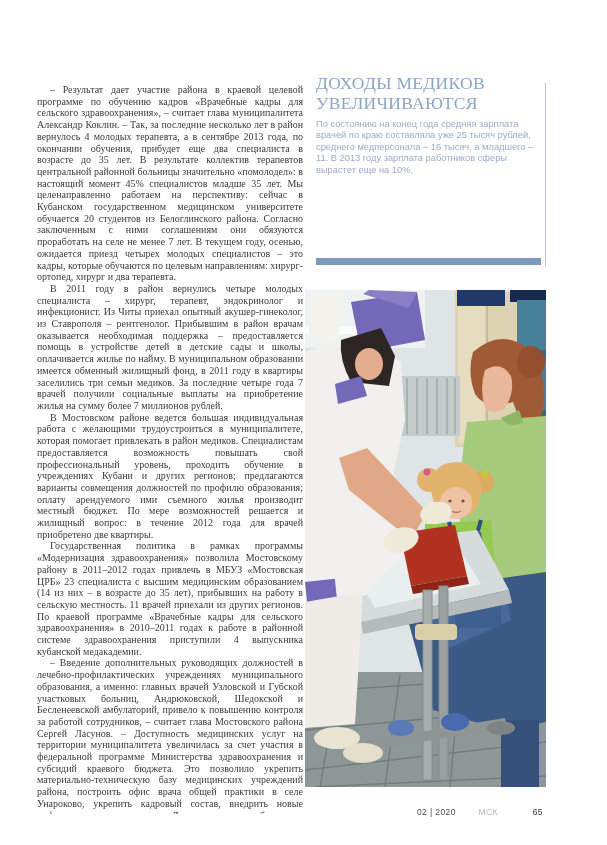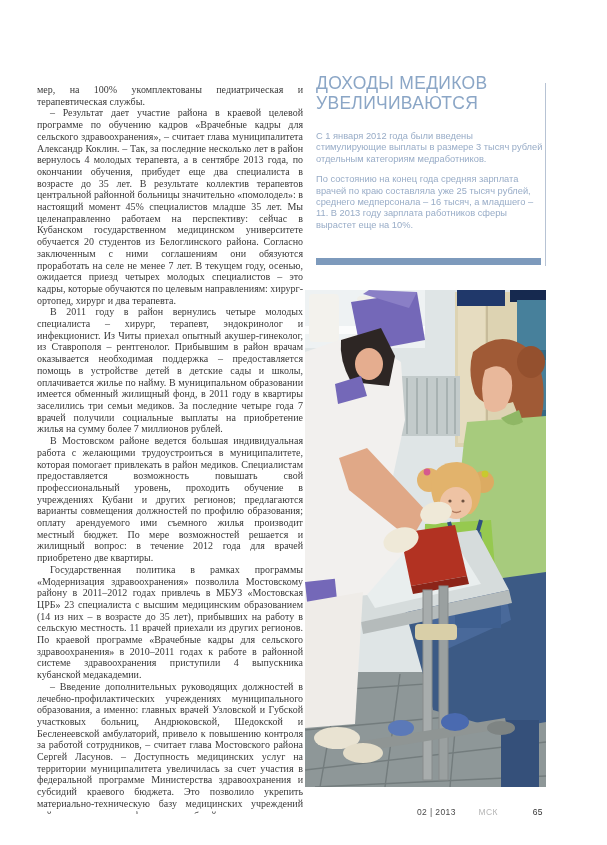--- a/index.html
+++ b/index.html
@@ -14,21 +14,21 @@
     position:absolute; left:37px; top:84px; width:266px; height:730px;
     overflow:hidden; font-size:10px; line-height:11.7px; color:#3a3a3a;
     text-align:justify;
   }
   .article p { margin:0; }
   .article p.indent { text-indent:13px; }
 
   
   .infobox { position:absolute; left:316px; top:74px; width:229px; }
   .infobox h2 {
-    margin:0 0 18px 0; font-family:Liberation Sans, sans-serif; font-weight:400;
+    margin:0 0 6px 0; font-family:Liberation Serif, serif; font-weight:400;
     font-size:17.5px; line-height:19.5px; color:#8ba6c6; letter-spacing:0.3px;
   }
   .infobox p {
     margin:0 0 9px 0; font-family:"Liberation Sans", sans-serif;
     font-size:9.3px; line-height:11.4px; color:#98acc7;
   }
   .accent-bar { position:absolute; left:316px; top:258px; width:225px; height:7px; background:#7d9abc; }
   .vrule { position:absolute; left:545px; top:83px; width:1px; height:183px; background:#b7c3d4; }
 
   
@@ -43,31 +43,29 @@
   }
   .footer .mag { color:#b6b6b6; margin:0 20px; }
   .footer .pageno { font-weight:normal; color:#333333;padding-left:12px; }
 </style>
 </head>
 <body>
 
 <div class="page">
 
   <div class="article">
-    <p>мер, на 100% укомплектованы педиатрическая и терапевтическая службы.</p>
     <p class="indent">– Результат дает участие района в краевой целевой программе по обучению кадров «Врачебные кадры для сельского здравоохранения», – считает глава муниципалитета Александр Коклин. – Так, за последние несколько лет в район вернулось 4 молодых терапевта, а в сентябре 2013 года, по окончании обучения, прибудет еще два специалиста в возрасте до 35 лет. В результате коллектив терапевтов центральной районной больницы значительно «помолодел»: в настоящий момент 45% специалистов младше 35 лет. Мы целенаправленно работаем на перспективу: сейчас в Кубанском государственном медицинском университете обучается 20 студентов из Белоглинского района. Согласно заключенным с ними соглашениям они обязуются проработать на селе не менее 7 лет. В текущем году, осенью, ожидается приезд четырех молодых специалистов – это кадры, которые обучаются по целевым направлениям: хирург-ортопед, хирург и два терапевта.</p>
     <p class="indent">В 2011 году в район вернулись четыре молодых специалиста – хирург, терапевт, эндокринолог и инфекционист. Из Читы приехал опытный акушер-гинеколог, из Ставрополя – рентгенолог. Прибывшим в район врачам оказывается необходимая поддержка – предоставляется помощь в устройстве детей в детские сады и школы, оплачивается жилье по найму. В муниципальном образовании имеется обменный жилищный фонд, в 2011 году в квартиры заселились три семьи медиков. За последние четыре года 7 врачей получили социальные выплаты на приобретение жилья на сумму более 7 миллионов рублей.</p>
     <p class="indent">В Мостовском районе ведется большая индивидуальная работа с желающими трудоустроиться в муниципалитете, которая помогает привлекать в район медиков. Специалистам предоставляется возможность повышать свой профессиональный уровень, проходить обучение в учреждениях Кубани и других регионов; предлагаются варианты совмещения должностей по профилю образования; оплату арендуемого ими съемного жилья производит местный бюджет. По мере возможностей решается и жилищный вопрос: в течение 2012 года для врачей приобретено две квартиры.</p>
     <p class="indent">Государственная политика в рамках программы «Модернизация здравоохранения» позволила Мостовскому району в 2011–2012 годах привлечь в МБУЗ «Мостовская ЦРБ» 23 специалиста с высшим медицинским образованием (14 из них – в возрасте до 35 лет), прибывших на работу в сельскую местность. 11 врачей приехали из других регионов. По краевой программе «Врачебные кадры для сельского здравоохранения» в 2010–2011 годах к работе в районной системе здравоохранения приступили 4 выпускника кубанской медакадемии.</p>
     <p class="indent">– Введение дополнительных руководящих должностей в лечебно-профилактических учреждениях муниципального образования, а именно: главных врачей Узловской и Губской участковых больниц, Андрюковской, Шедокской и Бесленеевской амбулаторий, привело к повышению контроля за работой сотрудников, – считает глава Мостовского района Сергей Ласунов. – Доступность медицинских услуг на территории муниципалитета увеличилась за счет участия в федеральной программе Министерства здравоохранения и субсидий краевого бюджета. Это позволило укрепить материально-техническую базу медицинских учреждений района, построить офис врача общей практики в селе Унароково, укрепить кадровый состав, внедрить новые информационные технологии. Данные меры способствовали выравниванию уровня обеспеченности медицинскими услугами жителей районного центра и села. ■</p>
   </div>
 
   <aside class="infobox">
     <h2>ДОХОДЫ МЕДИКОВ УВЕЛИЧИВАЮТСЯ</h2>
-    <p>С 1 января 2012 года были введены стимулирующие выплаты в размере 3 тысяч рублей отдельным категориям медработников.</p>
     <p>По состоянию на конец года средняя зарплата врачей по краю составляла уже 25 тысяч рублей, среднего медперсонала – 16 тысяч, а младшего – 11. В 2013 году зарплата работников сферы вырастет еще на 10%.</p>
   </aside>
   <div class="accent-bar"></div>
   <div class="vrule"></div>
 
   <figure class="photo">
     <svg width="241" height="497" viewBox="0 0 241 497" xmlns="http://www.w3.org/2000/svg">
 
       <g>
         <rect x="0" y="0" width="241" height="497" fill="#dfe5e6"></rect>
@@ -178,18 +176,18 @@
         <path d="M0 312 L58 302 L50 434 L0 438 Z" fill="#efece8"></path>
         <ellipse cx="32" cy="448" rx="23" ry="11" fill="#e9e3d2"></ellipse>
         <ellipse cx="58" cy="463" rx="20" ry="10" fill="#e4ddc9"></ellipse>
         <ellipse cx="96" cy="438" rx="13" ry="8" fill="#5b79b8"></ellipse>
         <ellipse cx="150" cy="432" rx="14" ry="9" fill="#4a6ab0"></ellipse>
       </g>
     </svg>
   </figure>
 
   <footer class="footer">
-    <span>02 | 2013</span>
+    <span>02 | 2020</span>
     <span class="mag">МСК</span>
     <span class="pageno">65</span>
   </footer>
 
 </div>
 
 </body></html>

